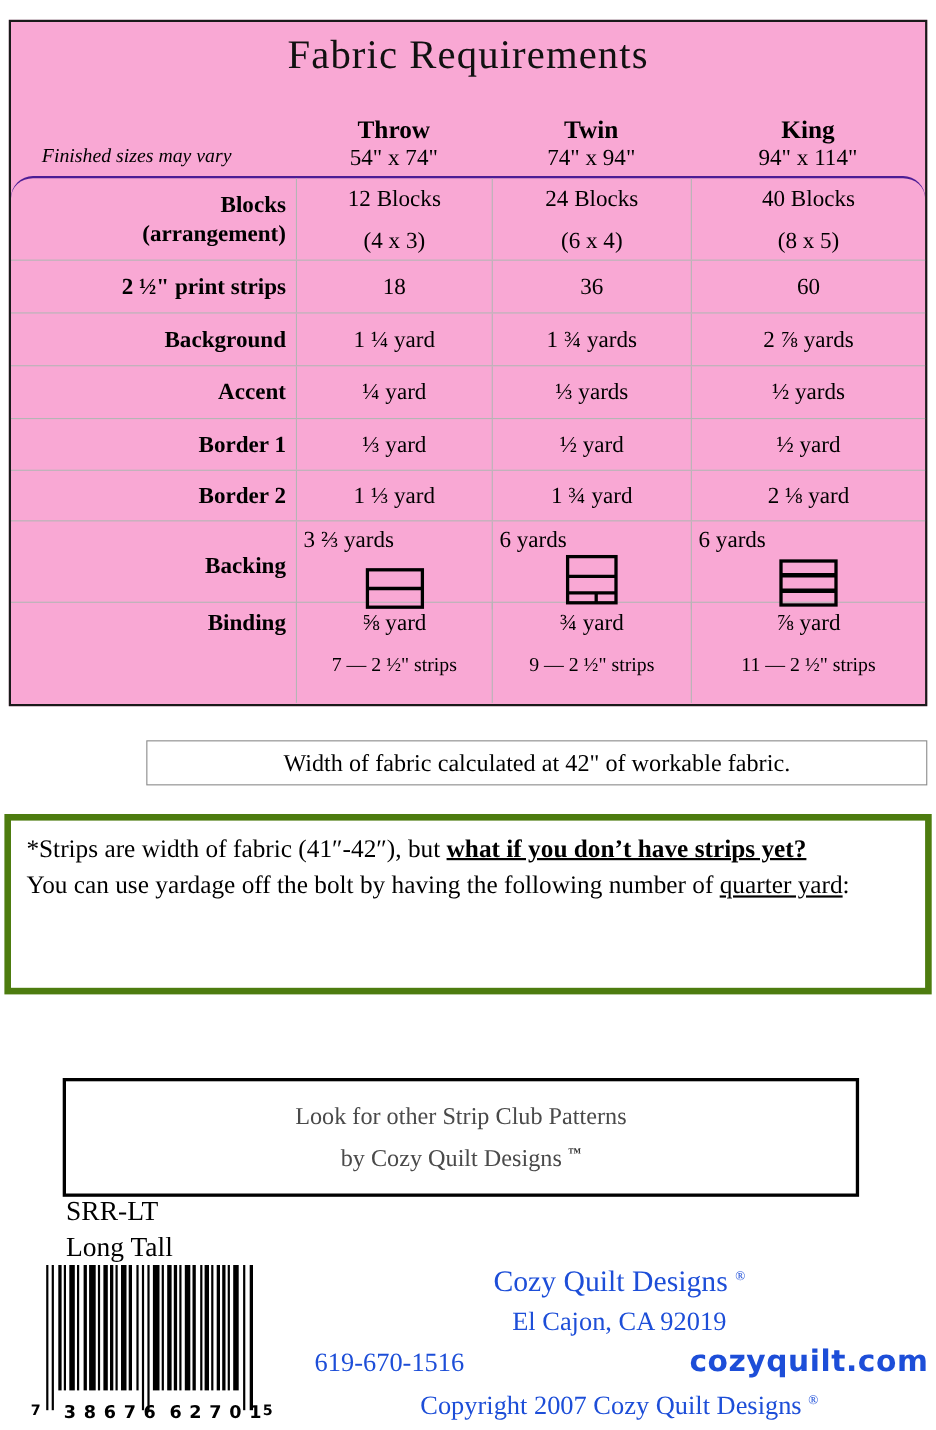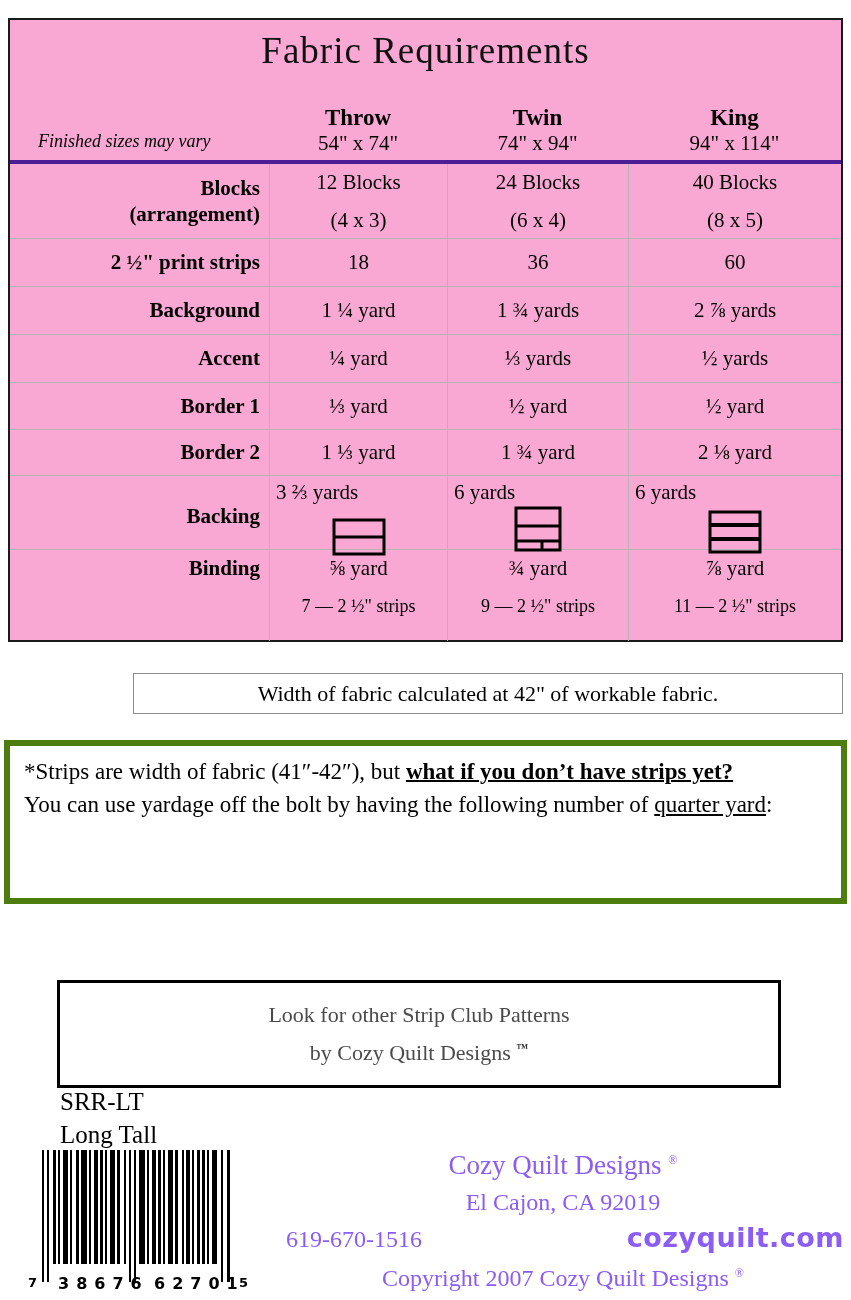--- a/index.html
+++ b/index.html
@@ -23,21 +23,21 @@
     height:80px; display:grid; grid-template-columns:259px 178px 181px auto;
   }
   .t-head-note {
     display:flex; align-items:flex-end; padding:0 0 8px 28px;
     font-style:italic; font-size:18px;
   }
   .t-head-col { display:flex; flex-direction:column; align-items:center; justify-content:flex-end; padding-bottom:4px; }
   .col-name { font-weight:bold; font-size:23px; }
   .col-size { font-size:21px; }
 
-  .t-body { border-top:4px solid #4c1d95; }
+  .t-body { border-top:2px solid #4c1d95;border-radius:20px; }
   .t-row { display:grid; grid-template-columns:259px 178px 181px auto; }
   .t-row + .t-row { border-top:1px solid #b5b5b5; }
   .cell-l {
     display:flex; flex-direction:column; justify-content:center; align-items:flex-end;
     padding-right:9px; font-weight:bold; font-size:21px; line-height:1.25;
   }
   .cell-v {
     display:flex; flex-direction:column; justify-content:center; align-items:center;
     border-left:1px solid #b5b5b5; font-size:21px; line-height:1.25; text-align:center;gap:12px;
   }
@@ -92,21 +92,21 @@
     position:absolute; font-family:"DejaVu Sans", sans-serif; font-weight:bold; color:#000;
   }
   .bc-side { font-size:13px; bottom:3px; }
   .bc-left  { left:-2px; }
   .bc-right { right:-6px; }
   .bc-group { font-size:16px; bottom:0; text-align:center; letter-spacing:7px; }
   .bc-g1 { left:28px;  width:74px; }
   .bc-g2 { left:124px; width:74px; }
 
   
-  .contact { position:absolute; left:282px; top:1150px; width:562px; color:#8b5cf6; }
+  .contact { position:absolute; left:282px; top:1150px; width:562px; color:#1d4ed8; }
   .c-company { text-align:center; font-size:27px; }
   .c-city    { text-align:center; font-size:24px; margin-top:8px; }
   .c-row     { display:flex; justify-content:space-between; align-items:baseline; margin-top:6px; padding-left:4px; }
   .c-phone   { font-size:24px; }
   .c-site    { font-family:"DejaVu Sans", sans-serif; font-weight:800; font-size:27px; letter-spacing:0.5px; }
   .c-copy    { text-align:center; font-size:24px; margin-top:12px; }
   .contact sup, .sup-r { font-size:12px; vertical-align:super; }
 
   .bicon { stroke:#000; fill:none; }
 </style>

